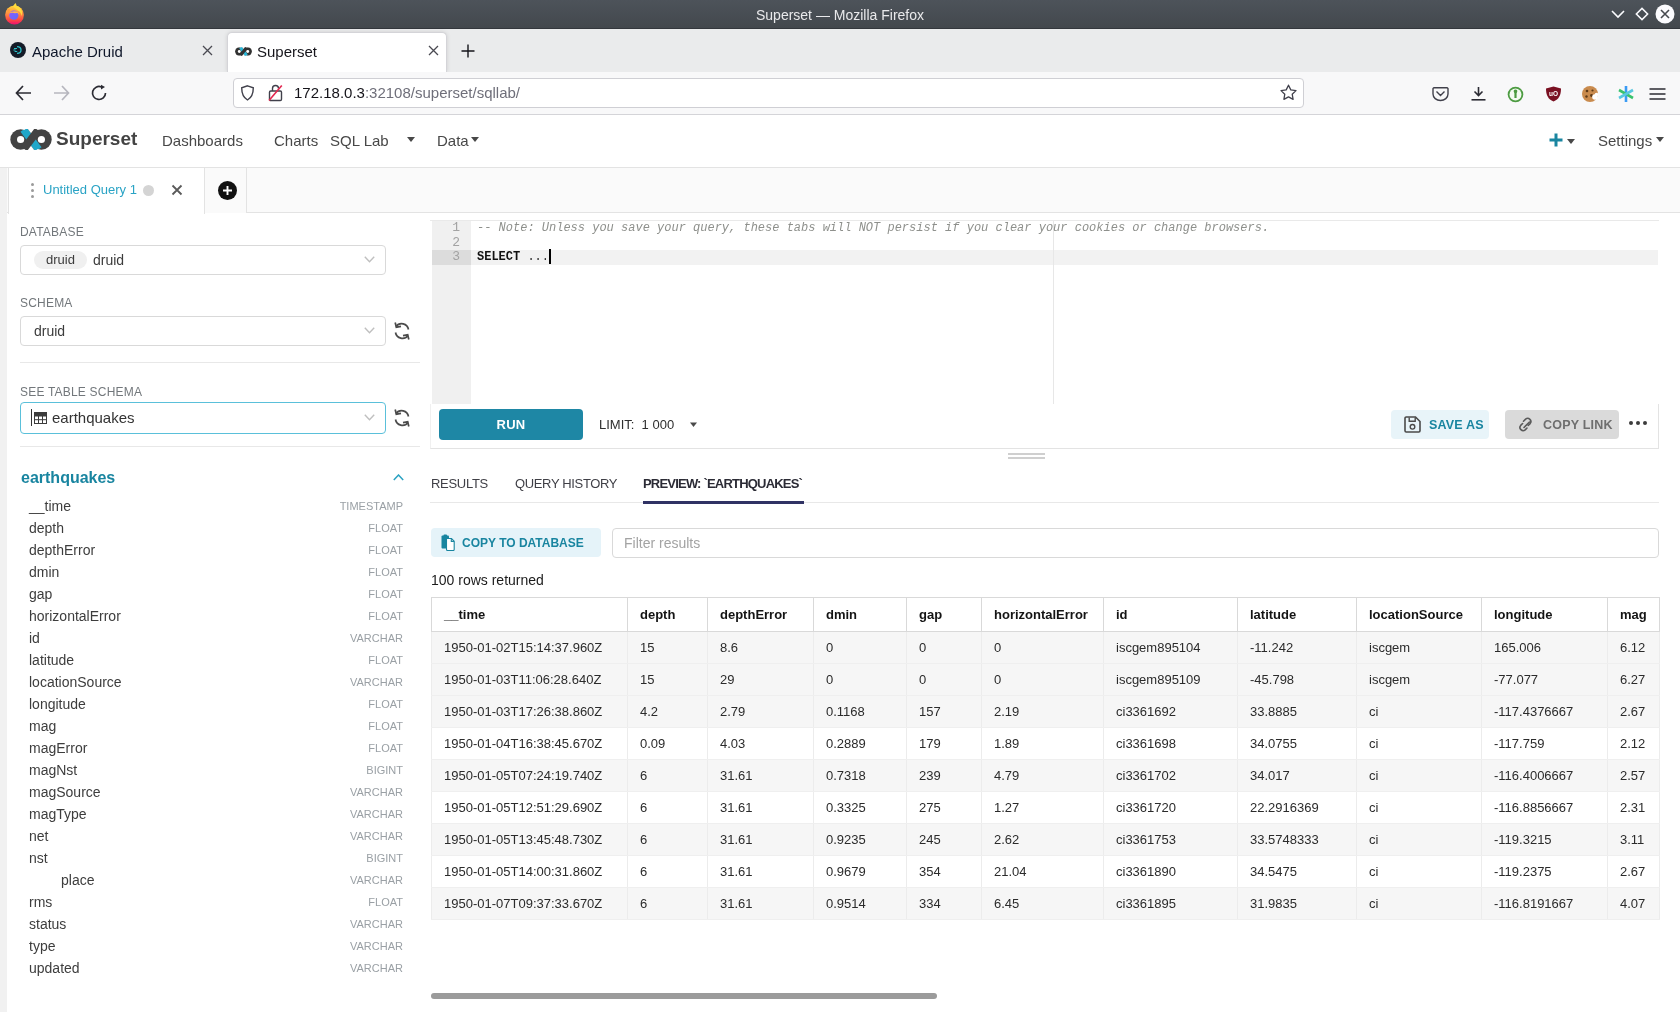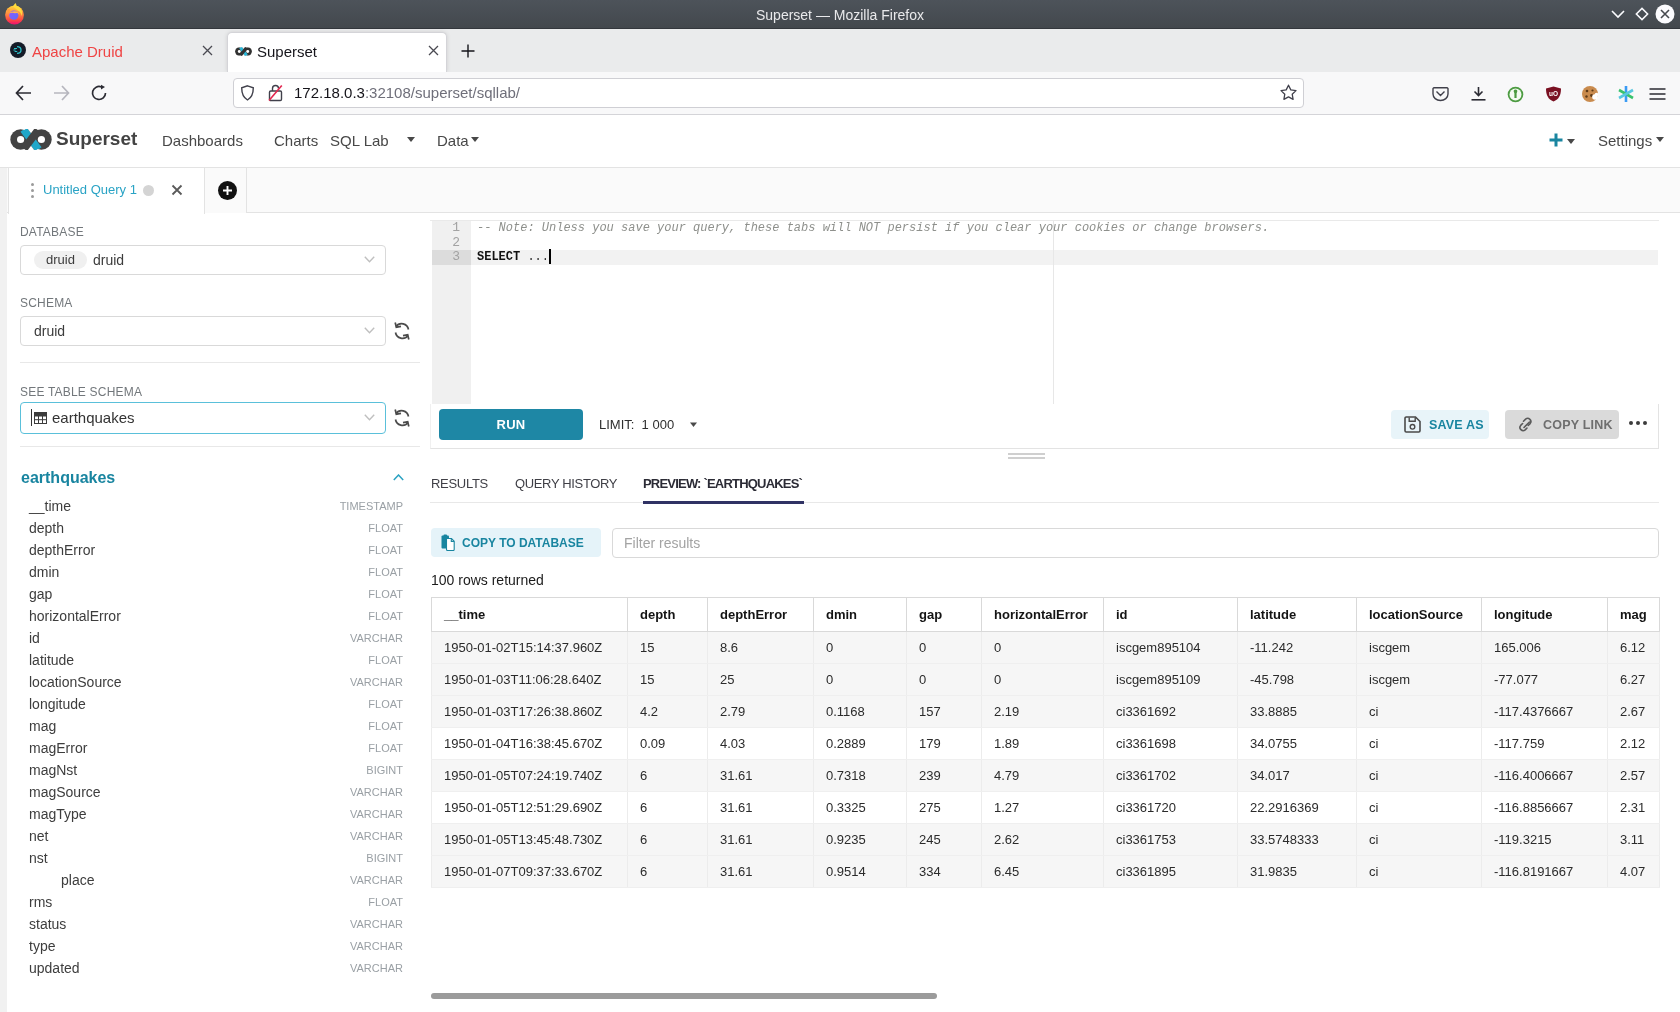--- a/index.html
+++ b/index.html
@@ -81,21 +81,21 @@
       <path d="M6 6 L14 14 M14 6 L6 14" stroke="#45494e" stroke-width="1.6"></path>
     </svg>
 
   <div class="abs" id="tabbar"></div>
   <div class="abs" id="activetab"></div>
   <svg class="abs" style="left:10px; top:42px;" width="16" height="16" viewBox="0 0 16 16">
     <circle cx="8" cy="8" r="8" fill="#141b27"></circle>
     <path d="M7 4.6 C9.3 4.6 11 6 11 8 C11 10 9.3 11.4 7 11.4" stroke="#2cc0c9" stroke-width="1.3" fill="none"></path>
     <path d="M4 6.5 h3 M3.4 8 h2.2 M4.6 9.5 h2.6" stroke="#2cc0c9" stroke-width="1.1" fill="none"></path>
   </svg>
-  <div class="abs" style="left:32px; top:43px; font-size:15px; color:#ef4444;">Apache Druid</div>
+  <div class="abs" style="left:32px; top:43px; font-size:15px; color:#0f172a;">Apache Druid</div>
   <svg class="abs" style="left:202px; top:45px;" width="11" height="11" viewBox="0 0 11 11">
       <path d="M1 1 L10 10 M10 1 L1 10" stroke="#4a4a52" stroke-width="1.3"></path>
     </svg>
   <svg class="abs" style="left:235px; top:47px;" width="17" height="9" viewBox="0 0 42 21">
     <defs>
         <mask id="infm2">
           <rect x="0" y="0" width="42" height="21" fill="black"></rect>
           <circle cx="10.6" cy="10.5" r="10.3" fill="white"></circle>
           <circle cx="31.4" cy="10.5" r="10.3" fill="white"></circle>
           <path d="M14 1.2 L28 19.8" stroke="white" stroke-width="7.6"></path>
@@ -417,21 +417,21 @@
             <td>0</td>
             <td>iscgem895104</td>
             <td>-11.242</td>
             <td>iscgem</td>
             <td>165.006</td>
             <td>6.12</td>
           </tr>
           <tr class="odd">
             <td>1950-01-03T11:06:28.640Z</td>
             <td>15</td>
-            <td>25</td>
+            <td>29</td>
             <td>0</td>
             <td>0</td>
             <td>0</td>
             <td>iscgem895109</td>
             <td>-45.798</td>
             <td>iscgem</td>
             <td>-77.077</td>
             <td>6.27</td>
           </tr>
           <tr class="odd">
@@ -492,20 +492,33 @@
             <td>31.61</td>
             <td>0.9235</td>
             <td>245</td>
             <td>2.62</td>
             <td>ci3361753</td>
             <td>33.5748333</td>
             <td>ci</td>
             <td>-119.3215</td>
             <td>3.11</td>
           </tr>
+          <tr>
+            <td>1950-01-05T14:00:31.860Z</td>
+            <td>6</td>
+            <td>31.61</td>
+            <td>0.9679</td>
+            <td>354</td>
+            <td>21.04</td>
+            <td>ci3361890</td>
+            <td>34.5475</td>
+            <td>ci</td>
+            <td>-119.2375</td>
+            <td>2.67</td>
+          </tr>
           <tr class="odd">
             <td>1950-01-07T09:37:33.670Z</td>
             <td>6</td>
             <td>31.61</td>
             <td>0.9514</td>
             <td>334</td>
             <td>6.45</td>
             <td>ci3361895</td>
             <td>31.9835</td>
             <td>ci</td>

